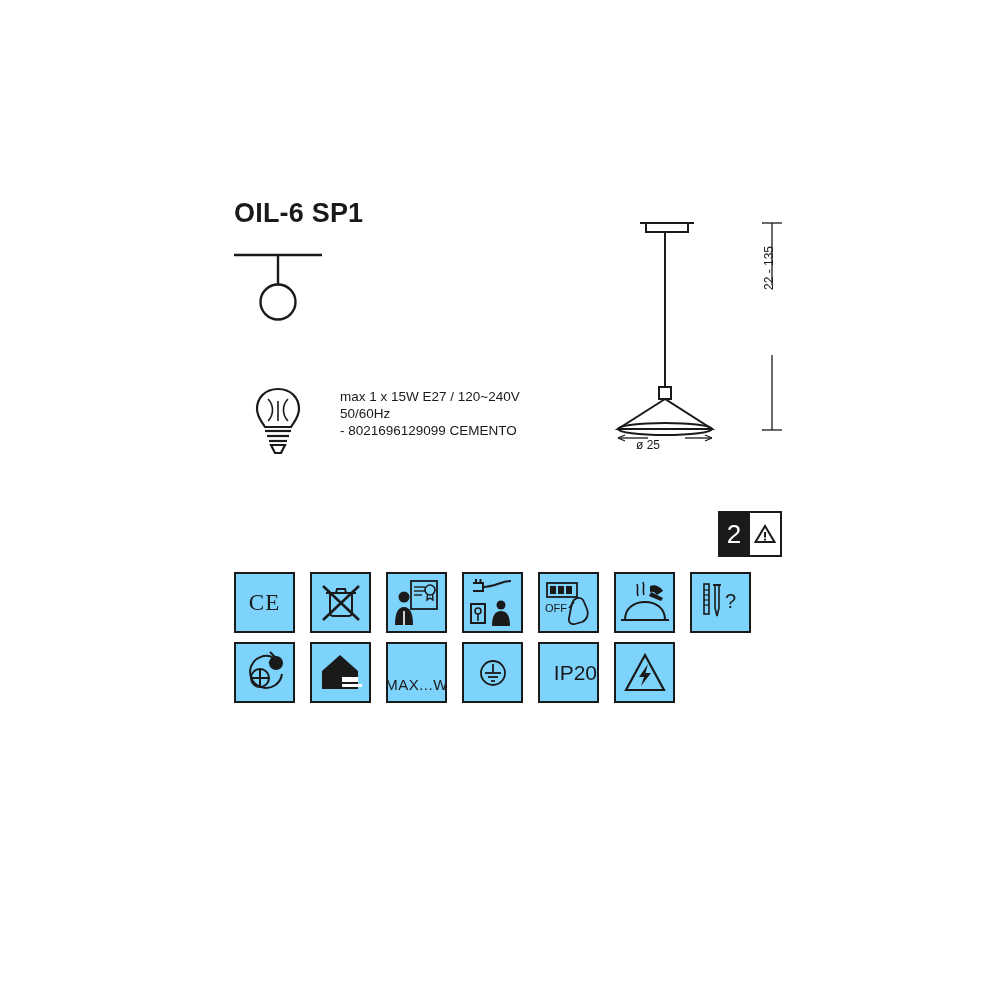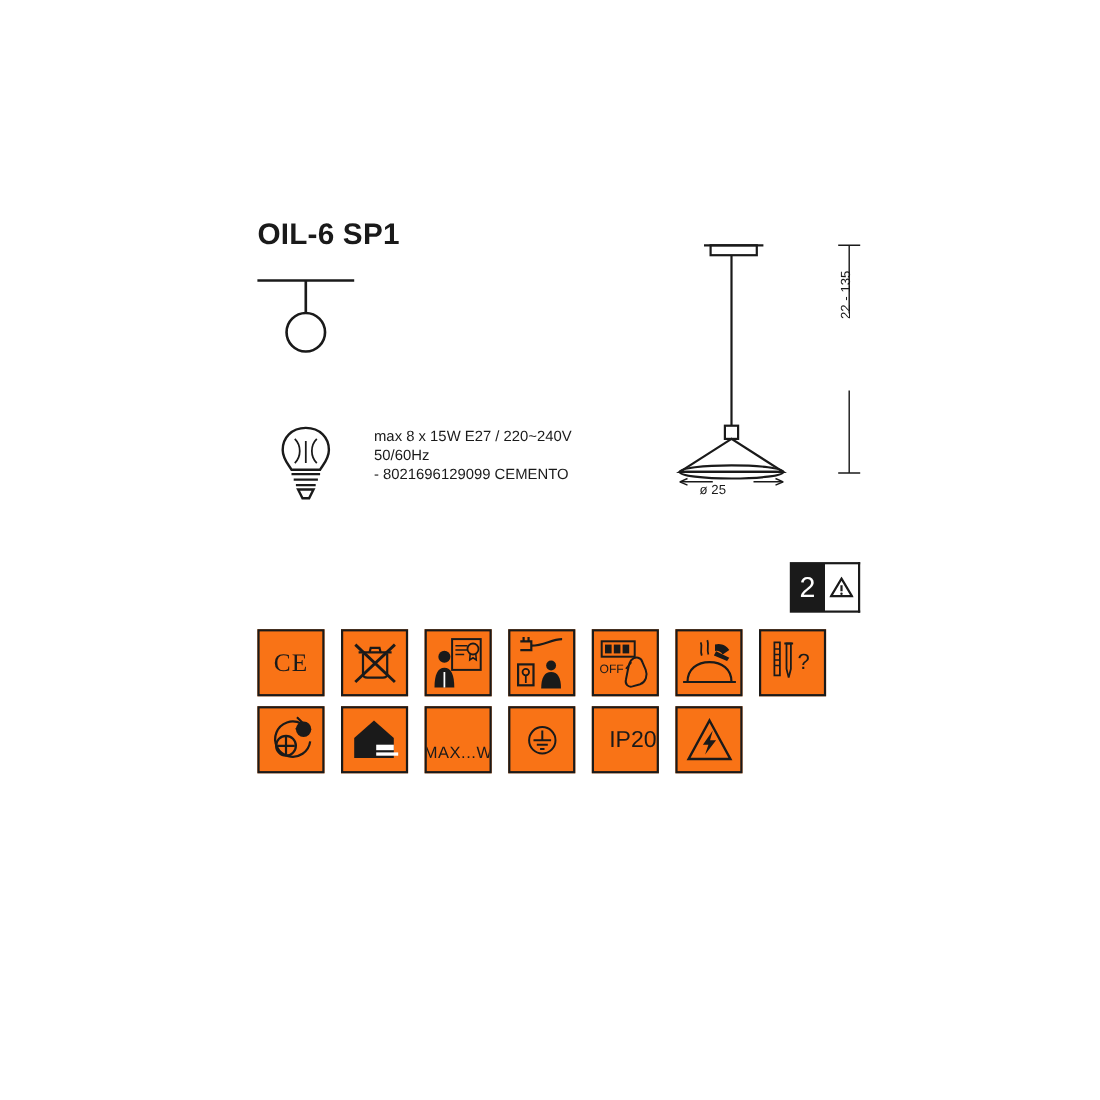--- a/index.html
+++ b/index.html
@@ -128,21 +128,21 @@
     position: absolute;
     left: 234px;
     top: 572px;
   }
   .icon-box {
     position: absolute;
     width: 61px;
     height: 61px;
     border: 2px solid #1a1a1a;
     box-sizing: border-box;
-    background: #f97316;
+    background: #7dd3fc;
     display: flex;
     align-items: center;
     justify-content: center;
     overflow: hidden;
   }
   .ce-text {
     font-size: 23px;
     letter-spacing: 1px;
     font-family: "Liberation Serif", serif;
   }
@@ -173,21 +173,21 @@
       <line x1="19" y1="51" x2="41" y2="51" stroke="#1a1a1a" stroke-width="2.2"></line>
       <line x1="21" y1="56" x2="39" y2="56" stroke="#1a1a1a" stroke-width="2.2"></line>
       <path d="M23 60 L37 60 L33 68 L27 68 Z" fill="none" stroke="#1a1a1a" stroke-width="2.2"></path>
       <path d="M20 14 C26 20 26 30 20 36" fill="none" stroke="#1a1a1a" stroke-width="1.6"></path>
       <path d="M40 14 C34 20 34 30 40 36" fill="none" stroke="#1a1a1a" stroke-width="1.6"></path>
       <line x1="30" y1="16" x2="30" y2="36" stroke="#1a1a1a" stroke-width="1.6"></line>
     </svg>
   </div>
 
   <div class="specs">
-    <div>max 8 x 15W E27 / 220~240V</div>
+    <div>max 1 x 15W E27 / 120~240V</div>
     <div>50/60Hz</div>
     <div>- 8021696129099 CEMENTO</div>
   </div>
 
   <div class="drawing">
     <svg width="230" height="250" viewBox="0 0 230 250">
 
       <rect x="56" y="18" width="42" height="9" fill="none" stroke="#1a1a1a" stroke-width="2"></rect>
       <line x1="50" y1="18" x2="104" y2="18" stroke="#1a1a1a" stroke-width="2"></line>
 

